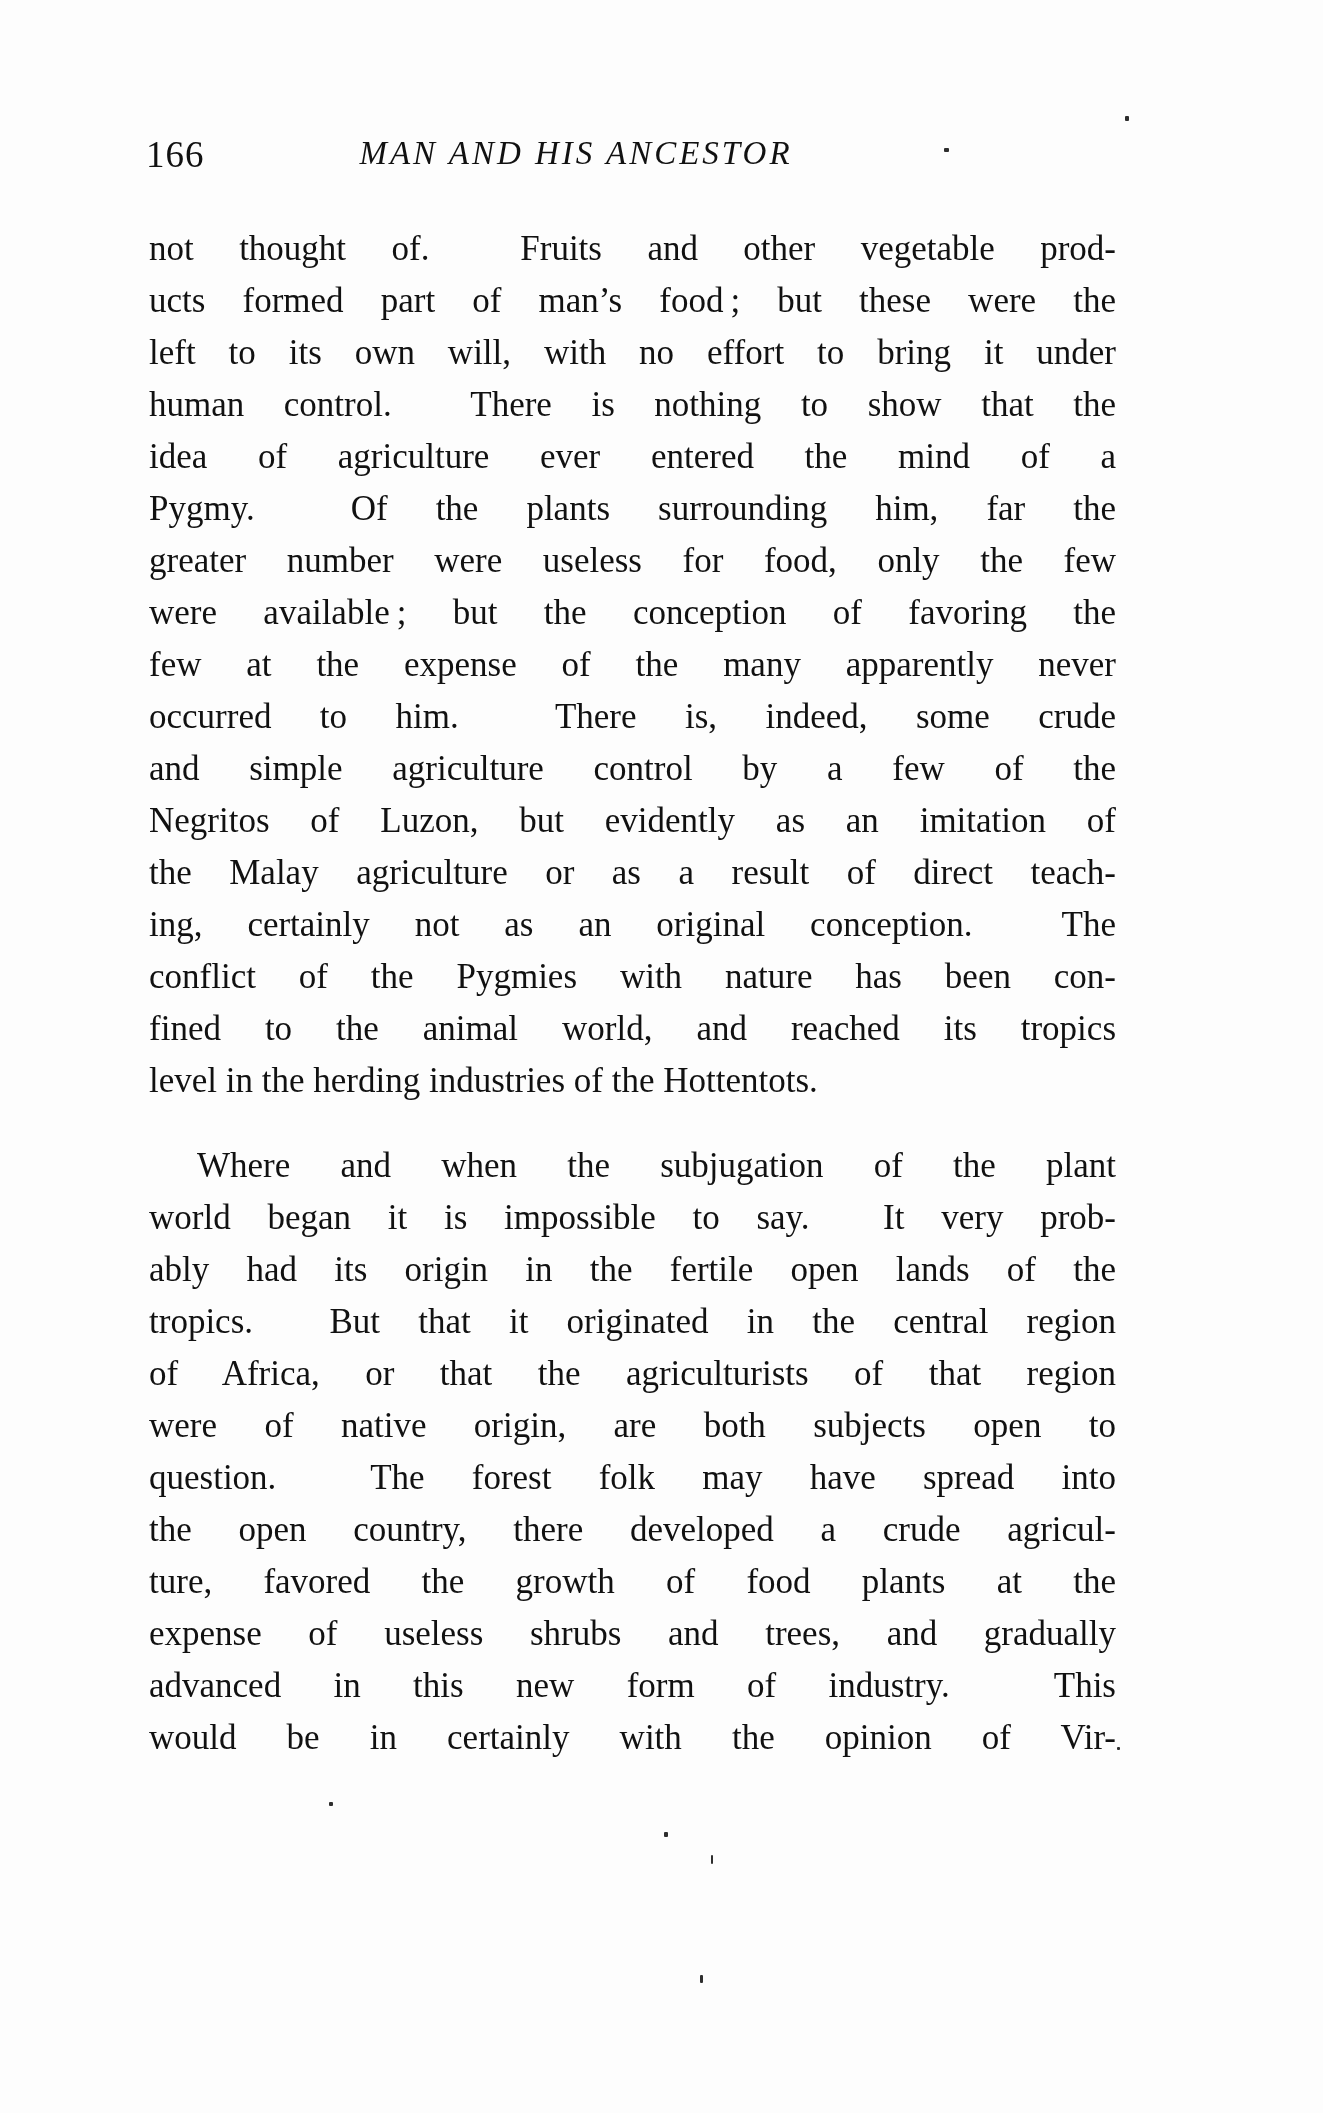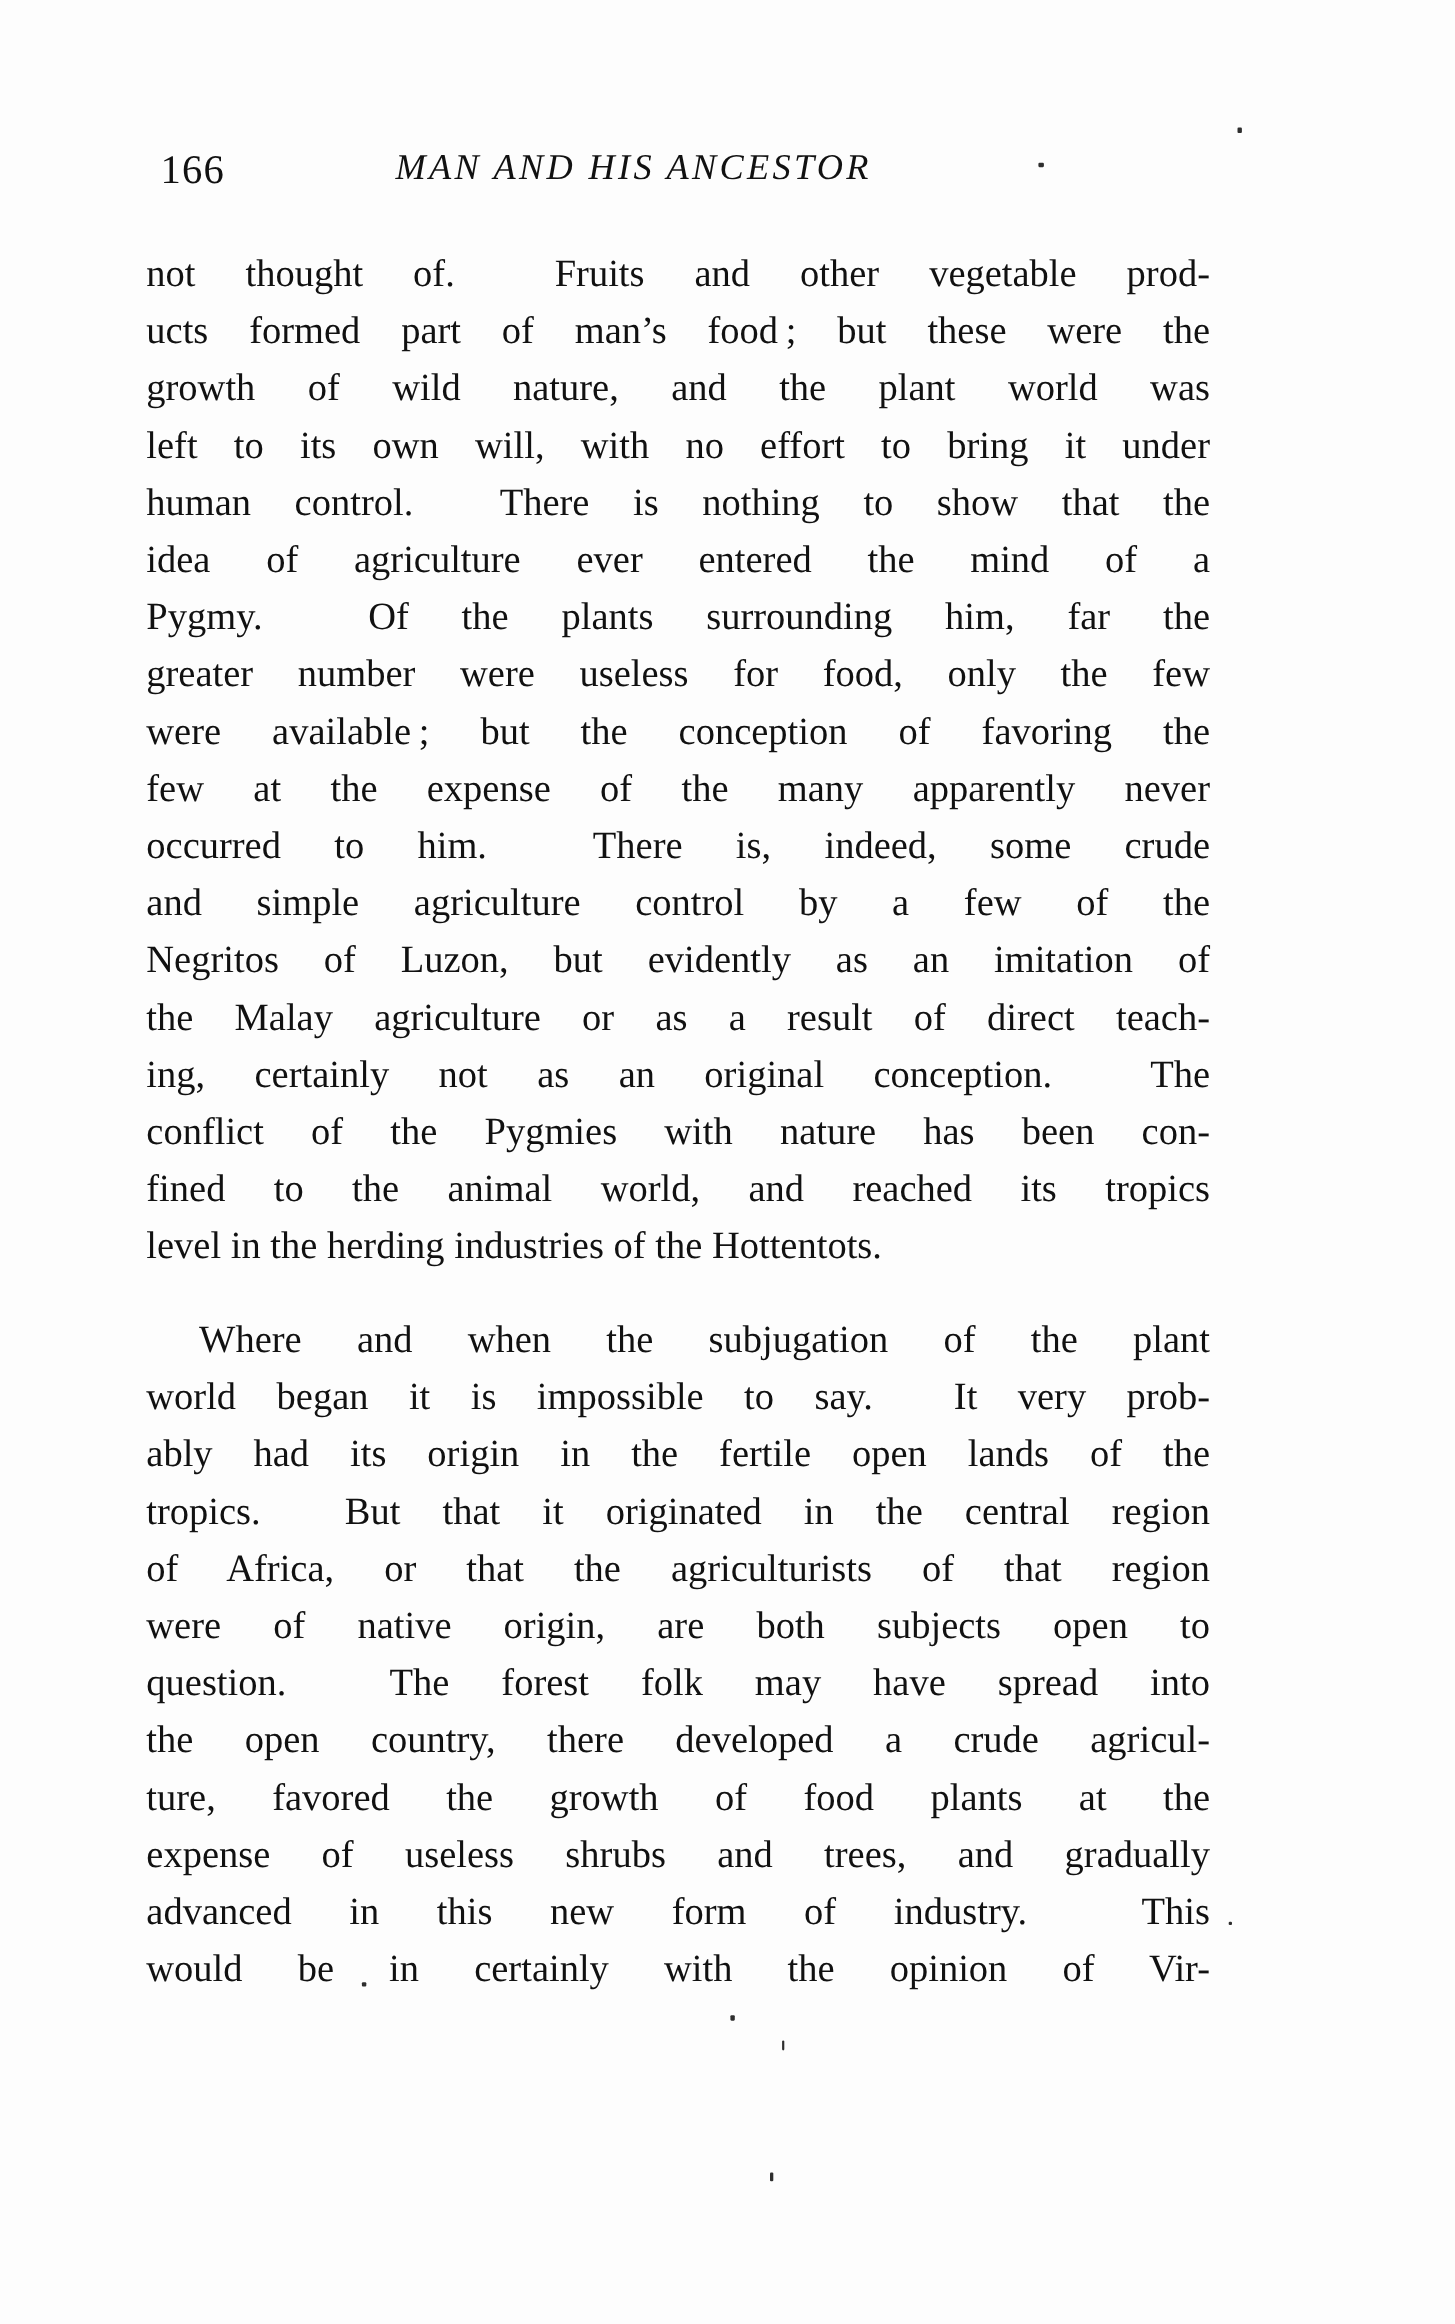--- a/index.html
+++ b/index.html
@@ -32,21 +32,21 @@
     transform: translateX(-50%);
     font-style: italic;
     font-size: 33px;
     line-height: 1;
     letter-spacing: 3px;
     white-space: nowrap;
     text-align: center;
   }
   #body-text {
     position: absolute;
-    left: 133px;
+    left: 149px;
     top: 223px;
     width: 967px;
   }
   .line {
     font-size: 35px;
     line-height: 52px;
     height: 52px;
     text-align: justify;
     text-align-last: justify;
     box-sizing: border-box;
@@ -66,21 +66,20 @@
 </style>
 </head>
 <body>
 
 <div id="page">
   <div id="page-number">166</div>
   <div id="running-title">MAN AND HIS ANCESTOR</div>
   <div id="body-text">
       <div class="line">not thought of.&nbsp; Fruits and other vegetable prod-</div>
       <div class="line">ucts formed part of man’s food ; but these were the</div>
-      <div class="line">growth of wild nature, and the plant world was</div>
       <div class="line">left to its own will, with no effort to bring it under</div>
       <div class="line">human control.&nbsp; There is nothing to show that the</div>
       <div class="line">idea of agriculture ever entered the mind of a</div>
       <div class="line">Pygmy.&nbsp; Of the plants surrounding him, far the</div>
       <div class="line">greater number were useless for food, only the few</div>
       <div class="line">were available ; but the conception of favoring the</div>
       <div class="line">few at the expense of the many apparently never</div>
       <div class="line">occurred to him.&nbsp; There is, indeed, some crude</div>
       <div class="line">and simple agriculture control by a few of the</div>
       <div class="line">Negritos of Luzon, but evidently as an imitation of</div>

